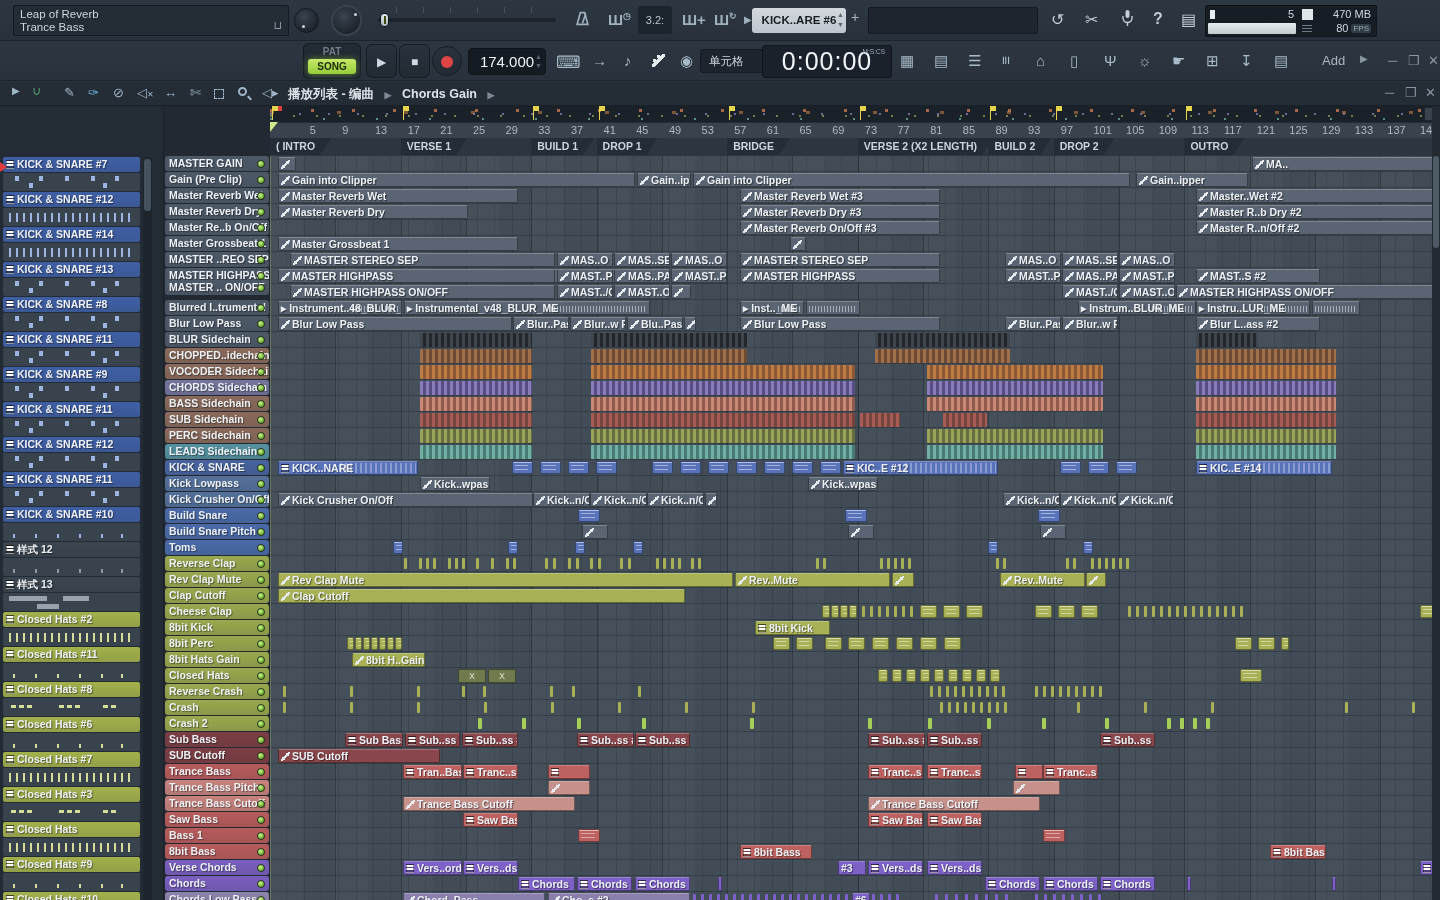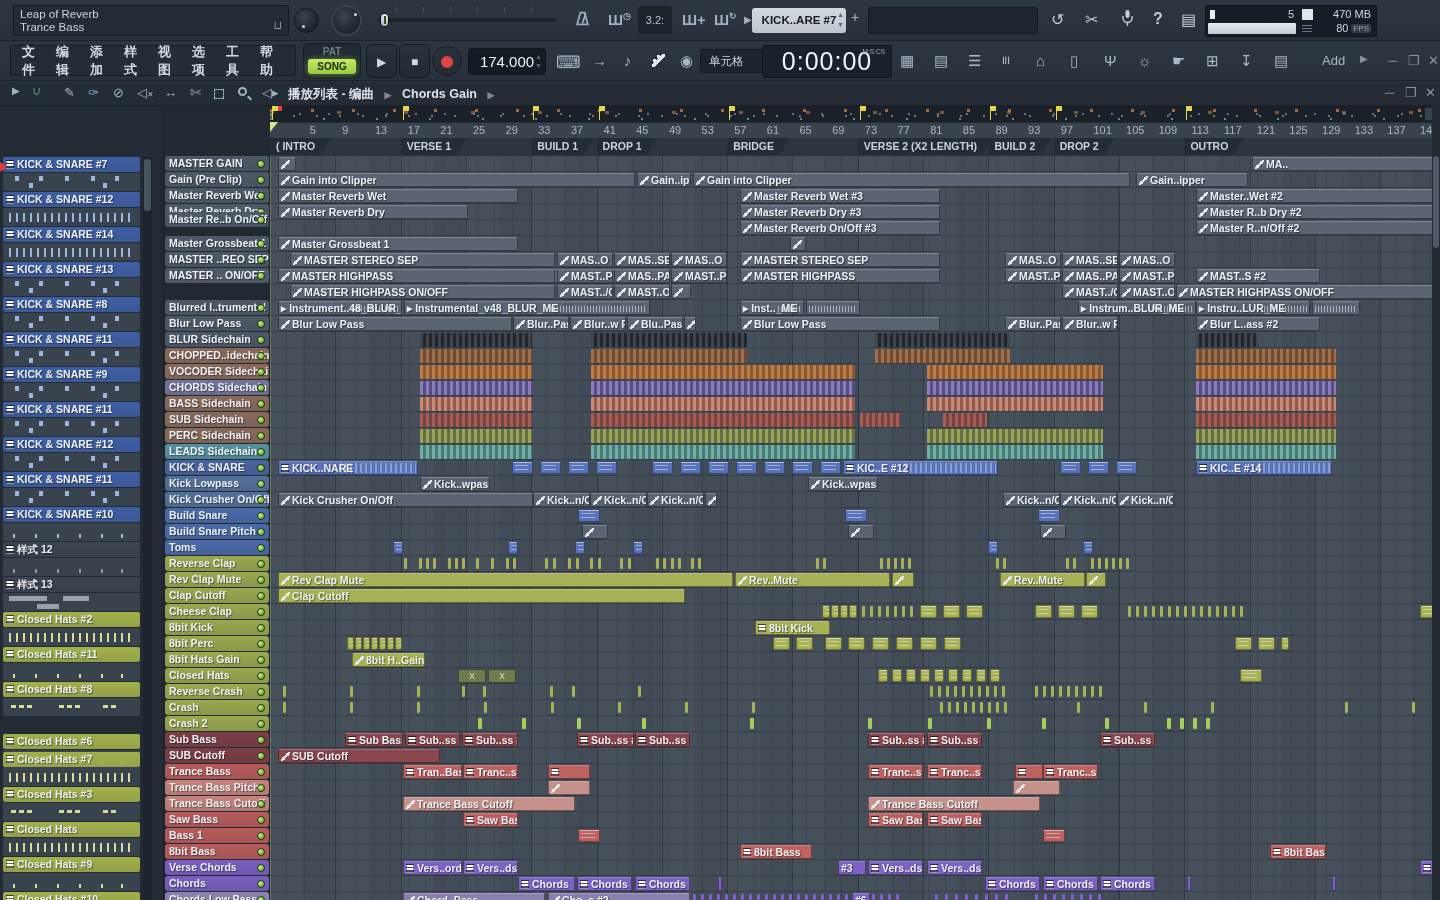--- a/index.html
+++ b/index.html
@@ -142,21 +142,21 @@
         <path d="M5 1h4l3 11H2z" fill="none" stroke="#9fb0bf" stroke-width="1.6"></path>
         <line x1="7" y1="11" x2="10" y2="2" stroke="#9fb0bf" stroke-width="1.6"></line>
       </svg>
   </span>
   <span class="tico" style="left:608px;font-weight:bold;">Ш<small>◷</small></span>
   <div class="pressbox" style="left:638px;width:34px;background:#1c242c;">3.2:</div>
   <span class="tico" style="left:682px;font-weight:bold;">Ш+</span>
   <span class="tico" style="left:714px;font-weight:bold;">Ш<small>↻</small></span>
   <span class="tico" style="left:744px;font-size:10px;top:14px;">▶</span>
   <div id="patsel">
-    <span>KICK..ARE #7</span>
+    <span>KICK..ARE #6</span>
     <span class="spin">▲<br>▼</span>
   </div>
   <span class="tico" style="left:851px;top:9px;font-size:14px;color:#aab6c1;">+</span>
   <div id="emptybox"></div>
   <span class="tbicon" style="left:1051px;">↺</span>
   <span class="tbicon" style="left:1085px;">✂</span>
   <span class="tbicon" style="left:1121px;top:9px;">
     <svg width="13" height="18" viewBox="0 0 13 18">
         <rect x="4.5" y="1" width="4" height="8" rx="2" fill="#c3ced8"></rect>
         <path d="M2 7v2a4.5 4.5 0 0 0 9 0V7" fill="none" stroke="#c3ced8" stroke-width="1.4"></path>
@@ -170,30 +170,20 @@
     <span class="poly">5</span>
     <span class="sq"></span>
     <span class="mem">470 MB</span>
     <span class="graph"></span>
     <span class="dots"></span>
     <span class="fps"><span>80</span> <span class="fpschip">FPS</span></span>
   </div>
 </div>
 
 <div id="menubar">
-  <div id="menupanel">
-      <span>文件</span>
-      <span>编辑</span>
-      <span>添加</span>
-      <span>样式</span>
-      <span>视图</span>
-      <span>选项</span>
-      <span>工具</span>
-      <span>帮助</span>
-    </div>
   <div id="patsong">
     <div class="pat">PAT</div>
     <div class="song">SONG</div>
   </div>
   <div class="tbtn" style="left:366px;">▶</div>
   <div class="tbtn" style="left:399px;">■</div>
   <div id="recbtn"><i></i></div>
   <div id="tempo"><span>174.000</span><span class="spin">▲<br>▼</span></div>
   <span class="mico" style="left:556px;font-size:17px;">⌨</span>
   <span class="mico" style="left:592px;">→</span>
@@ -474,21 +464,21 @@
           <i style="position: absolute; left: 16px; top: 7px; width: 5px; height: 3px; background: rgb(214, 220, 154);"></i>
           <i style="position: absolute; left: 24px; top: 7px; width: 5px; height: 3px; background: rgb(214, 220, 154);"></i>
           <i style="position: absolute; left: 56px; top: 7px; width: 5px; height: 3px; background: rgb(214, 220, 154);"></i>
           <i style="position: absolute; left: 64px; top: 7px; width: 5px; height: 3px; background: rgb(214, 220, 154);"></i>
           <i style="position: absolute; left: 72px; top: 7px; width: 5px; height: 3px; background: rgb(214, 220, 154);"></i>
           <i style="position: absolute; left: 100px; top: 7px; width: 5px; height: 3px; background: rgb(214, 220, 154);"></i>
           <i style="position: absolute; left: 108px; top: 7px; width: 5px; height: 3px; background: rgb(214, 220, 154);"></i>
         </div>
       </div>
       <div class="pcard" style="top: 611px;">
-        <div class="hd" style="background: linear-gradient(rgb(163, 177, 75), rgba(163, 177, 75, 0.867)); margin-top: 17px;"><span class="pic"></span>Closed Hats #6</div>
+        <div class="hd" style="background: linear-gradient(rgb(163, 177, 75), rgba(163, 177, 75, 0.867));"><span class="pic"></span>Closed Hats #6</div>
         <div class="bd">
           <i style="position: absolute; left: 10px; top: 11px; width: 2px; height: 4px; background: rgb(214, 220, 154);"></i>
           <i style="position: absolute; left: 32px; top: 11px; width: 2px; height: 4px; background: rgb(214, 220, 154);"></i>
           <i style="position: absolute; left: 54px; top: 11px; width: 2px; height: 4px; background: rgb(214, 220, 154);"></i>
           <i style="position: absolute; left: 76px; top: 11px; width: 2px; height: 4px; background: rgb(214, 220, 154);"></i>
           <i style="position: absolute; left: 98px; top: 11px; width: 2px; height: 4px; background: rgb(214, 220, 154);"></i>
           <i style="position: absolute; left: 118px; top: 11px; width: 2px; height: 4px; background: rgb(214, 220, 154);"></i>
         </div>
       </div>
       <div class="pcard" style="top: 646px;">
@@ -570,25 +560,25 @@
       <i></i>
     </div>
 </div>
 
 <div id="trackpanel">
     <div id="trows">
       <div class="trow" style="top: 50px; background: linear-gradient(rgb(78, 89, 104), rgba(78, 89, 104, 0.88));">MASTER  GAIN<span class="led"></span></div>
       <div class="trow" style="top: 66px; background: linear-gradient(rgb(78, 89, 104), rgba(78, 89, 104, 0.88));">Gain (Pre Clip)<span class="led"></span></div>
       <div class="trow" style="top: 82px; background: linear-gradient(rgb(78, 89, 104), rgba(78, 89, 104, 0.88));">Master Reverb Wet<span class="led"></span></div>
       <div class="trow" style="top: 98px; background: linear-gradient(rgb(78, 89, 104), rgba(78, 89, 104, 0.88));">Master Reverb Dry<span class="led"></span></div>
-      <div class="trow" style="top: 106px; background: linear-gradient(rgb(78, 89, 104), rgba(78, 89, 104, 0.88));">Master Re..b On/Off<span class="led"></span></div>
+      <div class="trow" style="top: 114px; background: linear-gradient(rgb(78, 89, 104), rgba(78, 89, 104, 0.88));">Master Re..b On/Off<span class="led"></span></div>
       <div class="trow" style="top: 130px; background: linear-gradient(rgb(78, 89, 104), rgba(78, 89, 104, 0.88));">Master Grossbeat 1<span class="led"></span></div>
       <div class="trow" style="top: 146px; background: linear-gradient(rgb(78, 89, 104), rgba(78, 89, 104, 0.88));">MASTER  ..REO  SEP<span class="led"></span></div>
       <div class="trow" style="top: 162px; background: linear-gradient(rgb(78, 89, 104), rgba(78, 89, 104, 0.88));">MASTER  HIGHPASS<span class="led"></span></div>
-      <div class="trow" style="top: 162px; background: linear-gradient(rgb(78, 89, 104), rgba(78, 89, 104, 0.88));">MASTER  ..  ON/OFF<span class="led"></span></div>
+      <div class="trow" style="top: 174px; background: linear-gradient(rgb(78, 89, 104), rgba(78, 89, 104, 0.88));">MASTER  ..  ON/OFF<span class="led"></span></div>
       <div class="trow" style="top: 194px; background: linear-gradient(rgb(78, 89, 104), rgba(78, 89, 104, 0.88));">Blurred I..trumental<span class="led"></span></div>
       <div class="trow" style="top: 210px; background: linear-gradient(rgb(78, 89, 104), rgba(78, 89, 104, 0.88));">Blur Low Pass<span class="led"></span></div>
       <div class="trow" style="top: 226px; background: linear-gradient(rgb(78, 89, 104), rgba(78, 89, 104, 0.88));">BLUR  Sidechain<span class="led"></span></div>
       <div class="trow" style="top: 242px; background: linear-gradient(rgb(138, 106, 90), rgba(138, 106, 90, 0.88));">CHOPPED..idechain<span class="led"></span></div>
       <div class="trow" style="top: 258px; background: linear-gradient(rgb(138, 106, 90), rgba(138, 106, 90, 0.88));">VOCODER  Sidechain<span class="led"></span></div>
       <div class="trow" style="top: 274px; background: linear-gradient(rgb(118, 117, 157), rgba(118, 117, 157, 0.88));">CHORDS  Sidechain<span class="led"></span></div>
       <div class="trow" style="top: 290px; background: linear-gradient(rgb(138, 106, 90), rgba(138, 106, 90, 0.88));">BASS  Sidechain<span class="led"></span></div>
       <div class="trow" style="top: 306px; background: linear-gradient(rgb(138, 106, 90), rgba(138, 106, 90, 0.88));">SUB  Sidechain<span class="led"></span></div>
       <div class="trow" style="top: 322px; background: linear-gradient(rgb(138, 106, 90), rgba(138, 106, 90, 0.88));">PERC  Sidechain<span class="led"></span></div>
       <div class="trow" style="top: 338px; background: linear-gradient(rgb(85, 145, 159), rgba(85, 145, 159, 0.88));">LEADS  Sidechain<span class="led"></span></div>

